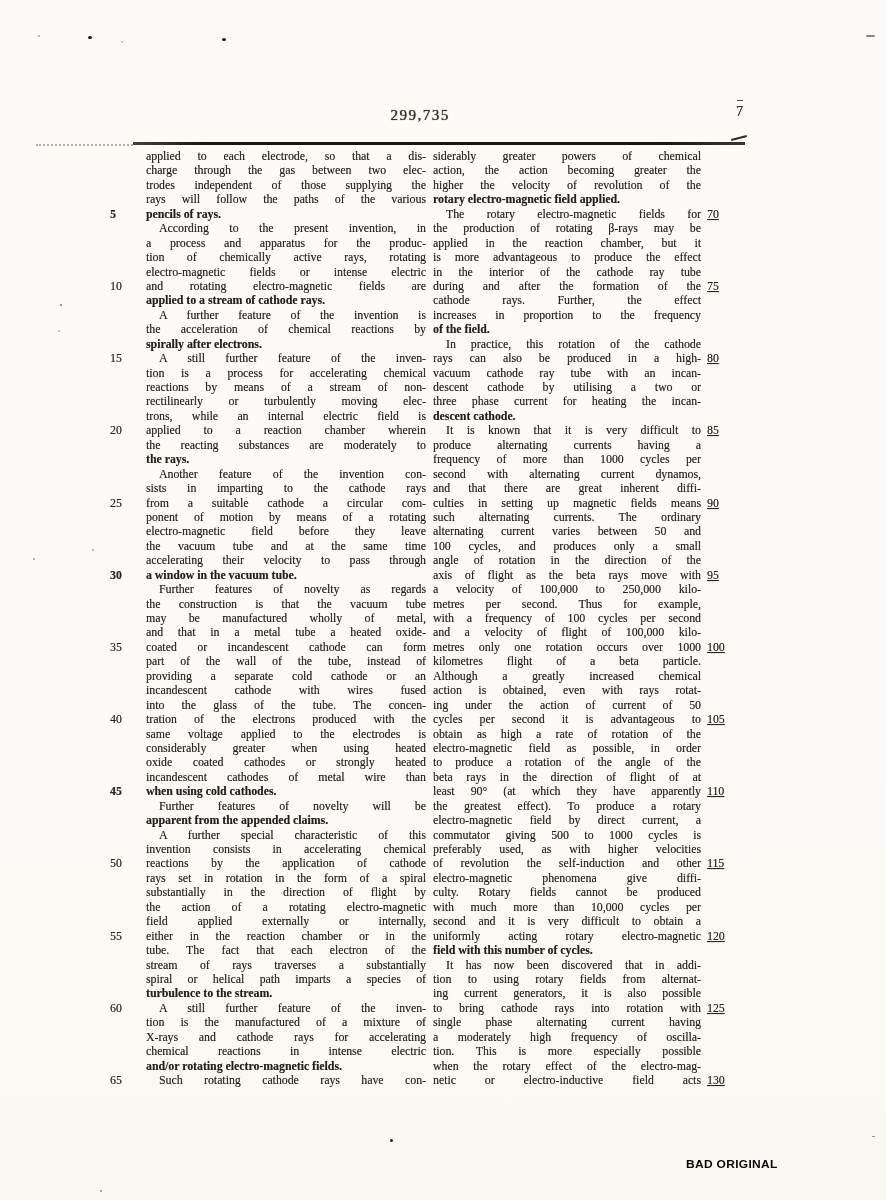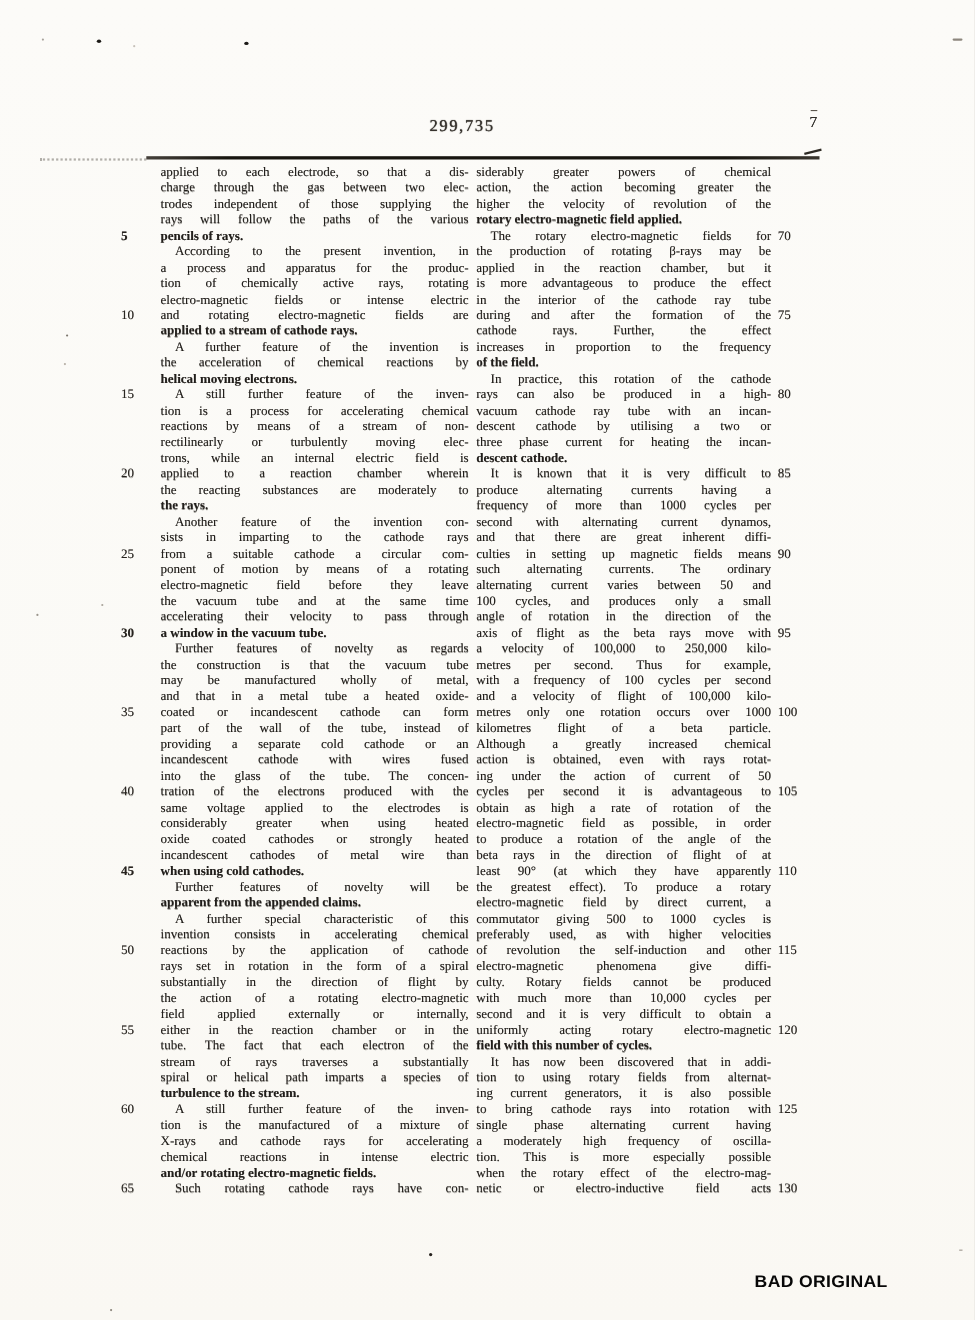--- a/index.html
+++ b/index.html
@@ -39,25 +39,25 @@
   .line{
     position:relative;height:14.45px;
     text-align:justify;text-align-last:justify;
   }
   .line.end{text-align:left;text-align-last:left;font-weight:bold;}
   .line.indent{text-indent:13px;}
   .lnum{
     position:absolute;top:0;font-size:11.8px;text-indent:0;color:#26221e;
   }
   .col.left .lnum{left:-36px;width:30px;text-align:right;}
-  .col.right .lnum{right:-44px;width:38px;text-align:center;}
+  .col.right .lnum{right:-44px;width:38px;text-align:center;text-decoration:underline;}
   .stamp{
     position:absolute;top:1157px;left:686px;
     font-family:"Liberation Sans","DejaVu Sans",sans-serif;
-    font-weight:700;font-size:16px;letter-spacing:.3px;color:#070707;
+    font-weight:700;font-size:12px;letter-spacing:.3px;color:#070707;
     transform:scaleY(.96);
   }
   .speck{position:absolute;border-radius:50%;}
 </style>
 </head>
 <body>
 
 <div class="page">
 
   <div class="patent-number">299,735</div>
@@ -74,21 +74,21 @@
       <div class="line"><span class="ltext">rays will follow the paths of the various</span></div>
       <div class="line end"><span class="lnum">5</span><span class="ltext">pencils of rays.</span></div>
       <div class="line indent"><span class="ltext">According to the present invention, in</span></div>
       <div class="line"><span class="ltext">a process and apparatus for the produc-</span></div>
       <div class="line"><span class="ltext">tion of chemically active rays, rotating</span></div>
       <div class="line"><span class="ltext">electro-magnetic fields or intense electric</span></div>
       <div class="line"><span class="lnum">10</span><span class="ltext">and rotating electro-magnetic fields are</span></div>
       <div class="line end"><span class="ltext">applied to a stream of cathode rays.</span></div>
       <div class="line indent"><span class="ltext">A further feature of the invention is</span></div>
       <div class="line"><span class="ltext">the acceleration of chemical reactions by</span></div>
-      <div class="line end"><span class="ltext">helical moving electrons.</span></div>
+      <div class="line end"><span class="ltext">spirally after electrons.</span></div>
       <div class="line indent"><span class="lnum">15</span><span class="ltext">A still further feature of the inven-</span></div>
       <div class="line"><span class="ltext">tion is a process for accelerating chemical</span></div>
       <div class="line"><span class="ltext">reactions by means of a stream of non-</span></div>
       <div class="line"><span class="ltext">rectilinearly or turbulently moving elec-</span></div>
       <div class="line"><span class="ltext">trons, while an internal electric field is</span></div>
       <div class="line"><span class="lnum">20</span><span class="ltext">applied to a reaction chamber wherein</span></div>
       <div class="line"><span class="ltext">the reacting substances are moderately to</span></div>
       <div class="line end"><span class="ltext">the rays.</span></div>
       <div class="line indent"><span class="ltext">Another feature of the invention con-</span></div>
       <div class="line"><span class="ltext">sists in imparting to the cathode rays</span></div>

